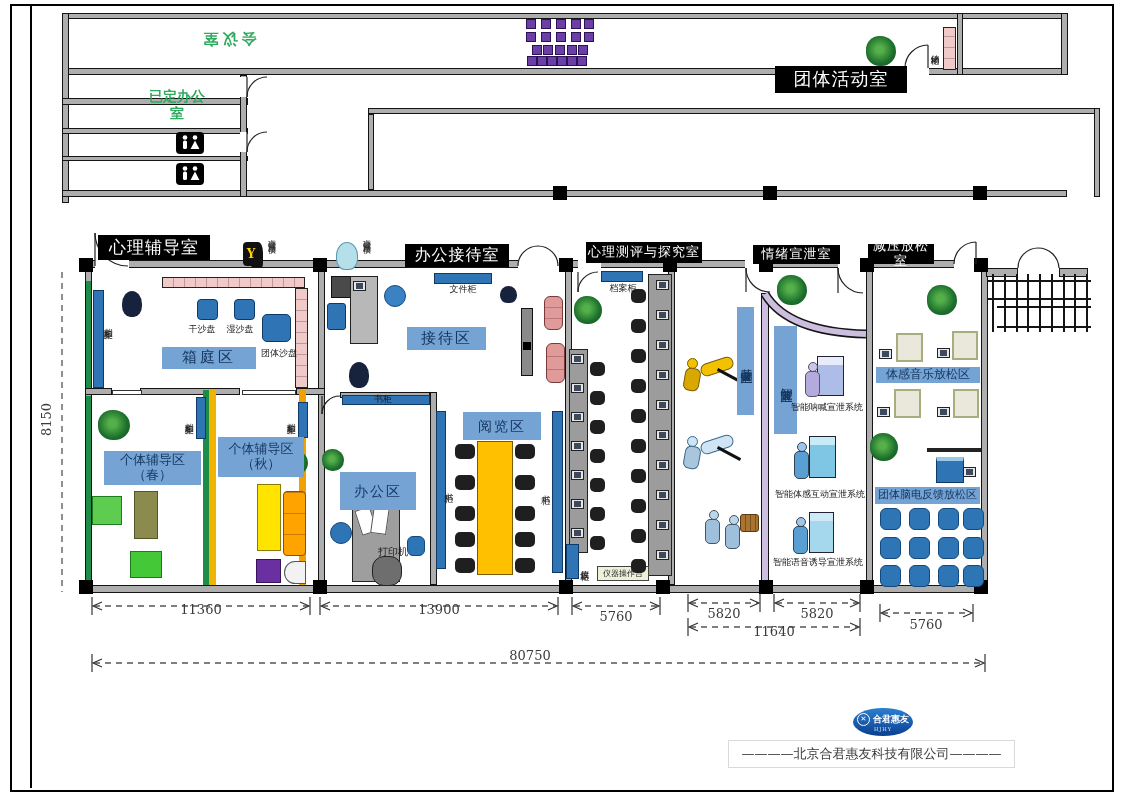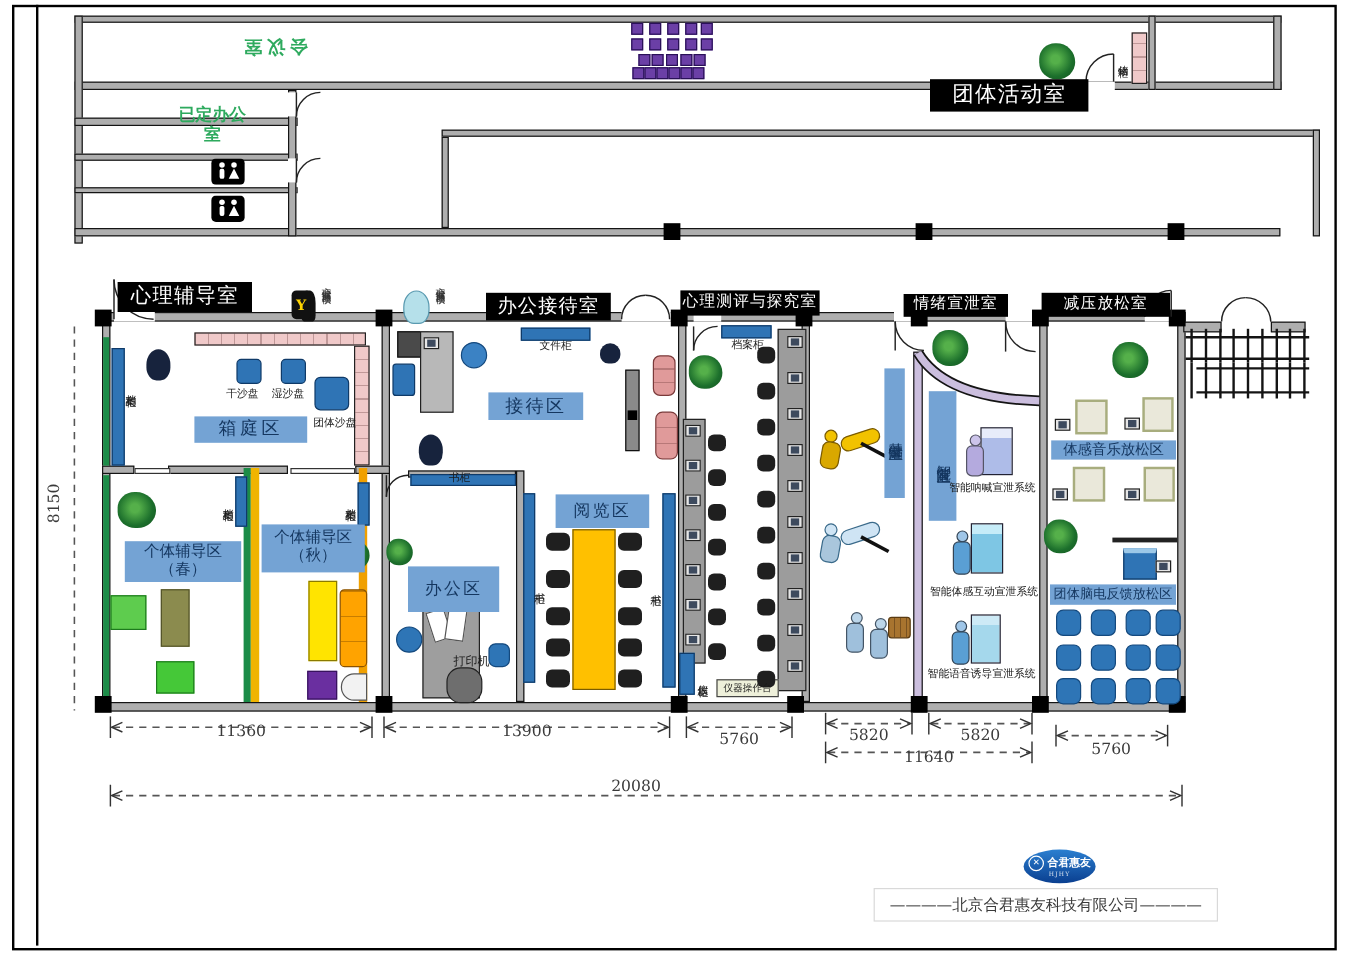--- a/index.html
+++ b/index.html
@@ -319,23 +319,23 @@
   <div class="wall" style="left:1059px;top:268px;width:29px;height:9px;"></div>
 
   <div class="lbl vt" style="left:265px;top:205px;width:13px;height:63px;font-size:8px;color:#333;">心理健康自助仪</div>
   <div class="lbl vt" style="left:360px;top:205px;width:13px;height:63px;font-size:8px;color:#333;">心理健康自助仪</div>
   <div class="abs" style="left:251px;top:242px;width:12px;height:26px;background:#111;border-radius:40% 40% 20% 20%;z-index:3;"></div>
   <div class="abs" style="left:336px;top:242px;width:20px;height:26px;background:#b5e0ea;border:1px solid #5a9ab0;border-radius:50% 50% 40% 40%;z-index:3;"></div>
   <div class="abs" style="left:243px;top:242px;width:16px;height:24px;background:#111;border-radius:4px;z-index:3;display:flex;align-items:center;justify-content:center;color:#ffd400;font-size:12px;font-weight:bold;">Y</div>
 
   <div class="lbl rlbl" style="left:98px;top:235px;width:112px;height:25px;font-size:17px;">心理辅导室</div>
   <div class="lbl rlbl" style="left:405px;top:244px;width:104px;height:23px;font-size:16px;">办公接待室</div>
-  <div class="lbl rlbl" style="left:567px;top:242px;width:116px;height:21px;font-size:13px;">心理测评与探究室</div>
+  <div class="lbl rlbl" style="left:586px;top:242px;width:116px;height:21px;font-size:13px;">心理测评与探究室</div>
   <div class="lbl rlbl" style="left:753px;top:245px;width:87px;height:19px;font-size:13px;">情绪宣泄室</div>
-  <div class="lbl rlbl" style="left:868px;top:244px;width:107px;height:20px;font-size:13px;">减压放松室</div>
+  <div class="lbl rlbl" style="left:868px;top:244px;width:66px;height:20px;font-size:13px;">减压放松室</div>
 
   <div class="lbl zlbl" style="left:162px;top:347px;width:94px;height:22px;font-size:15px;letter-spacing:3px;">箱庭区</div>
   <div class="lbl zlbl" style="left:104px;top:451px;width:97px;height:34px;font-size:13px;flex-direction:column;">
     <span>个体辅导区</span>
     <span>（春）</span>
   </div>
   <div class="lbl zlbl" style="left:218px;top:437px;width:86px;height:40px;font-size:13px;flex-direction:column;">
     <span>个体辅导区</span>
     <span>（秋）</span>
   </div>
@@ -366,21 +366,21 @@
   <div class="lbl sm" style="left:765px;top:488px;width:110px;height:12px;">智能体感互动宣泄系统</div>
   <div class="lbl sm" style="left:763px;top:556px;width:110px;height:12px;">智能语音诱导宣泄系统</div>
 
   <div class="dimlbl" style="left:171px;top:602px;width:60px;">11360</div>
   <div class="dimlbl" style="left:409px;top:602px;width:60px;">13900</div>
   <div class="dimlbl" style="left:588px;top:609px;width:56px;">5760</div>
   <div class="dimlbl" style="left:696px;top:606px;width:56px;">5820</div>
   <div class="dimlbl" style="left:789px;top:606px;width:56px;">5820</div>
   <div class="dimlbl" style="left:744px;top:624px;width:60px;">11640</div>
   <div class="dimlbl" style="left:898px;top:617px;width:56px;">5760</div>
-  <div class="dimlbl" style="left:500px;top:648px;width:60px;">20080</div>
+  <div class="dimlbl" style="left:500px;top:648px;width:60px;">80750</div>
   <div class="dimlbl" style="left:16px;top:412px;width:60px;transform:rotate(-90deg);">8150</div>
 
   <div class="logo" style="left:853px;top:708px;width:60px;height:28px;">
     <div class="logorow">
       <span class="logoicon">✕</span>
       <span style="font-size:9px;font-weight:bold;">合君惠友</span>
     </div>
     <div style="font-size:5px;opacity:.85;letter-spacing:1px;">HJHY</div>
   </div>
   <div class="companybox" style="left:728px;top:740px;width:285px;height:26px;">

